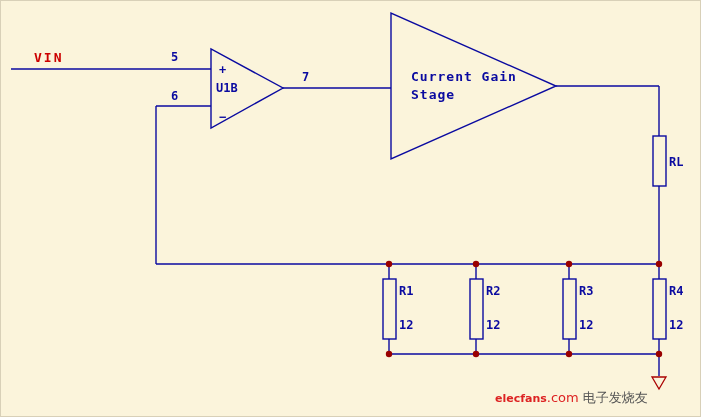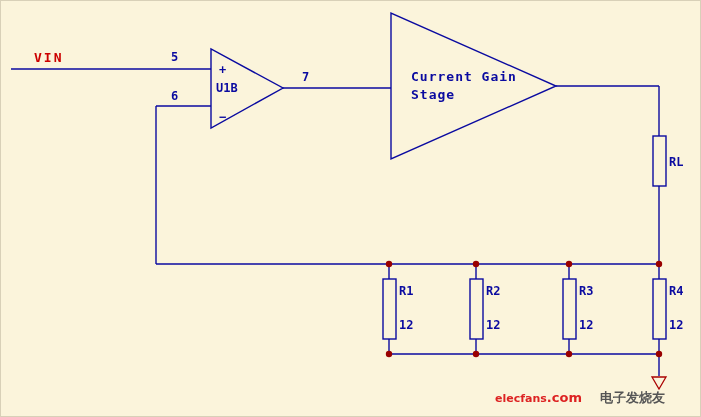--- a/index.html
+++ b/index.html
@@ -39,29 +39,29 @@
     white-space: nowrap;
     font-family: "DejaVu Sans", "Liberation Sans", sans-serif;
   }
   .watermark .brand {
     color: var(--logo-red, #DD2222);
     font-weight: bold;
     font-size: 11px;
   }
   .watermark .domain {
     color: var(--logo-red, #DD2222);
-    font-weight: bold;
+    font-weight: normal;
     font-size: 13px;
     margin-top: 8px;
   }
   .watermark .chinese {
     color: var(--logo-gray, #555555);
-    font-weight: bold;
+    font-weight: normal;
     font-size: 13px;
-    margin-left: 18px;
+    margin-left: 4px;
   }
 </style>
 </head>
 <body>
 
 <div class="canvas">
 
   <svg class="schematic" width="701" height="417" viewBox="0 0 701 417">
 
     <line class="wire" x1="10" y1="68" x2="210" y2="68"></line>

